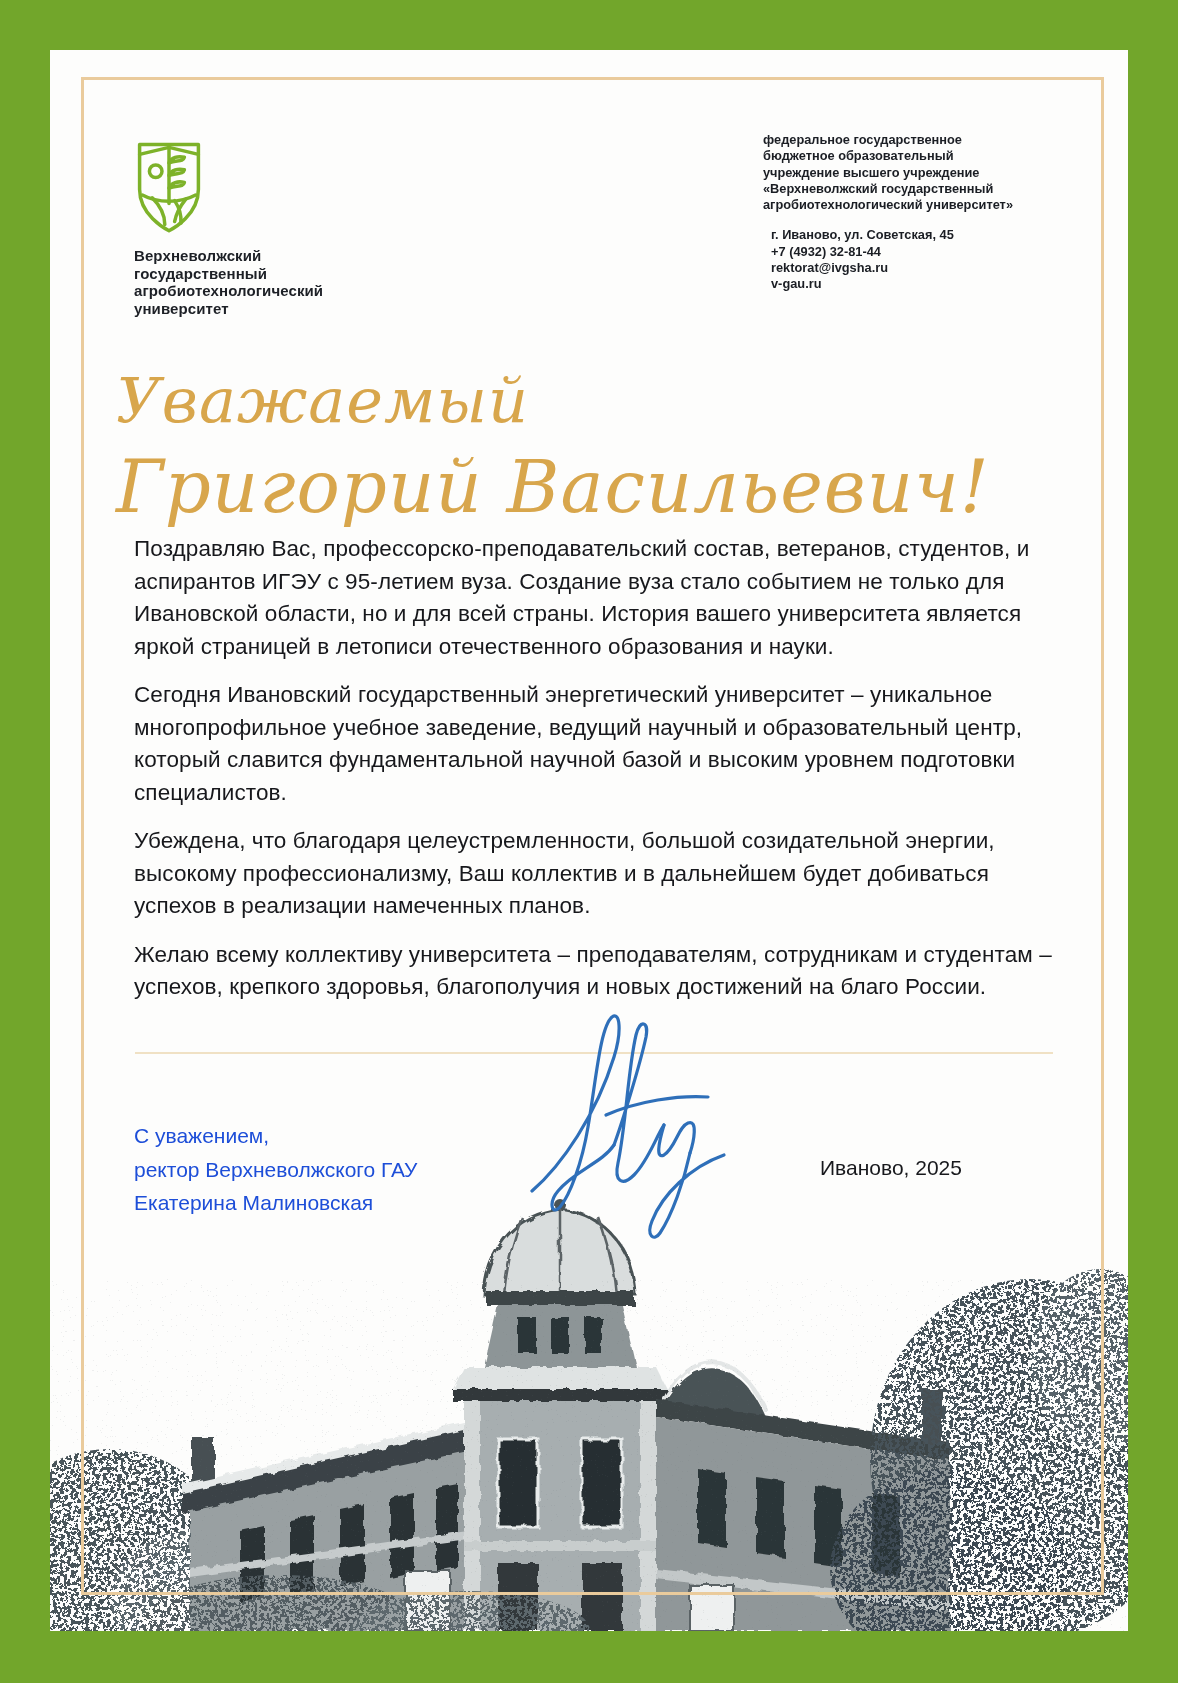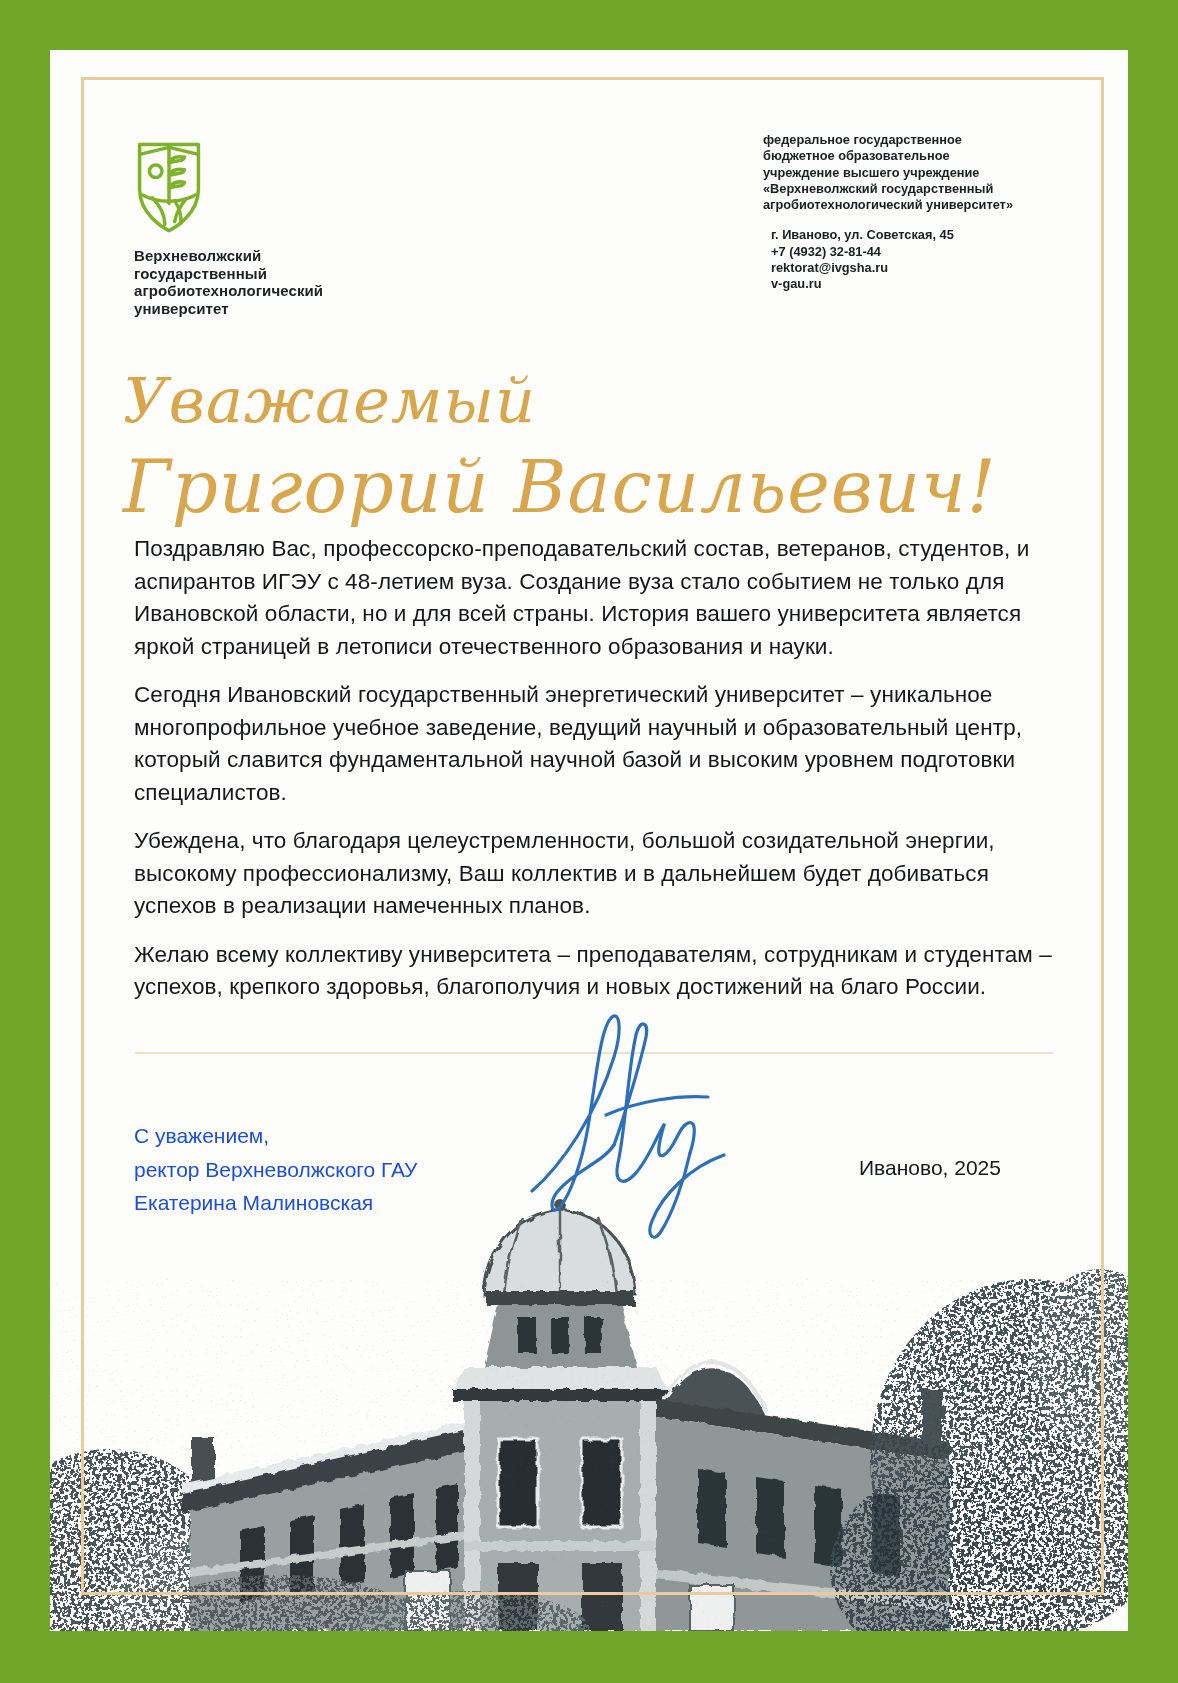--- a/index.html
+++ b/index.html
@@ -25,21 +25,21 @@
   }
   .org-name span{display:block;}
   .right-block{
     position:absolute;left:713px;top:82px;width:270px;
     font-size:12.8px;font-weight:600;line-height:16.3px;color:#1b1e24;
   }
   .right-block span{display:block;}
   .right-block .contacts{margin-top:14px;font-weight:600;margin-left:8px;}
   
   .salutation{
-    position:absolute;left:73px;top:308px;z-index:2;
+    position:absolute;left:66px;top:308px;z-index:2;
     font-family:"DejaVu Serif",serif;font-style:italic;
     color:#D8A64C;line-height:86px;letter-spacing:1px;
   }
   .salutation .l1{font-size:62px;display:block;}
   .salutation .l2{font-size:72px;display:block;}
   
   .letter-body{
     position:absolute;left:84px;top:483px;width:928px;
     font-size:22.5px;line-height:32.5px;color:#17181c;letter-spacing:.1px;z-index:2;
   }
@@ -47,21 +47,21 @@
   .divider{
     position:absolute;left:85px;top:1002px;width:918px;height:2px;
     background:#F0E1C4;z-index:2;
   }
   .signoff{
     position:absolute;left:84px;top:1069px;z-index:4;
     font-size:21px;line-height:33.5px;color:#1d4ed8;
   }
   .signoff span{display:block;}
   .place-year{
-    position:absolute;left:770px;top:1106px;width:220px;text-align:center;z-index:4;
+    position:absolute;left:770px;top:1106px;width:220px;text-align:left;z-index:4;
     font-size:21px;color:#17181c;
   }
   .signature{position:absolute;left:468px;top:945px;z-index:5;}
   .photo{position:absolute;left:0;bottom:0;width:1078px;height:492px;z-index:1;}
 </style>
 </head>
 <body>
 
 <div class="page">
 
@@ -86,40 +86,40 @@
   <div class="org-name">
     <span>Верхневолжский</span>
     <span>государственный</span>
     <span>агробиотехнологический</span>
     <span>университет</span>
   </div>
 
   <div class="right-block">
     <div>
       <span>федеральное государственное</span>
-      <span>бюджетное образовательное</span>
+      <span>бюджетное образовательный</span>
       <span>учреждение высшего учреждение</span>
       <span>«Верхневолжский государственный</span>
       <span>агробиотехнологический университет»</span>
     </div>
     <div class="contacts">
       <span>г. Иваново, ул. Советская, 45</span>
       <span>+7 (4932) 32-81-44</span>
       <span>rektorat@ivgsha.ru</span>
       <span>v-gau.ru</span>
     </div>
   </div>
 
   <div class="salutation">
     <span class="l1">Уважаемый</span>
     <span class="l2">Григорий Васильевич!</span>
   </div>
 
   <div class="letter-body">
-    <p>Поздравляю Вас, профессорско-преподавательский состав, ветеранов, студентов, и аспирантов ИГЭУ с 48-летием вуза. Создание вуза стало событием не только для Ивановской области, но и для всей страны. История вашего университета является яркой страницей в летописи отечественного образования и науки.</p>
+    <p>Поздравляю Вас, профессорско-преподавательский состав, ветеранов, студентов, и аспирантов ИГЭУ с 95-летием вуза. Создание вуза стало событием не только для Ивановской области, но и для всей страны. История вашего университета является яркой страницей в летописи отечественного образования и науки.</p>
     <p>Сегодня Ивановский государственный энергетический  университет – уникальное многопрофильное учебное заведение, ведущий научный и образовательный центр, который славится фундаментальной научной базой и высоким уровнем подготовки специалистов.</p>
     <p>Убеждена, что благодаря целеустремленности, большой созидательной энергии, высокому профессионализму, Ваш коллектив и в дальнейшем будет добиваться успехов в реализации намеченных планов.</p>
     <p>Желаю всему коллективу университета – преподавателям, сотрудникам и студентам – успехов, крепкого здоровья, благополучия и новых достижений на благо России.</p>
   </div>
 
   <div class="divider"></div>
 
   <div class="signoff">
     <span>С уважением,</span>
     <span>ректор Верхневолжского ГАУ</span>

